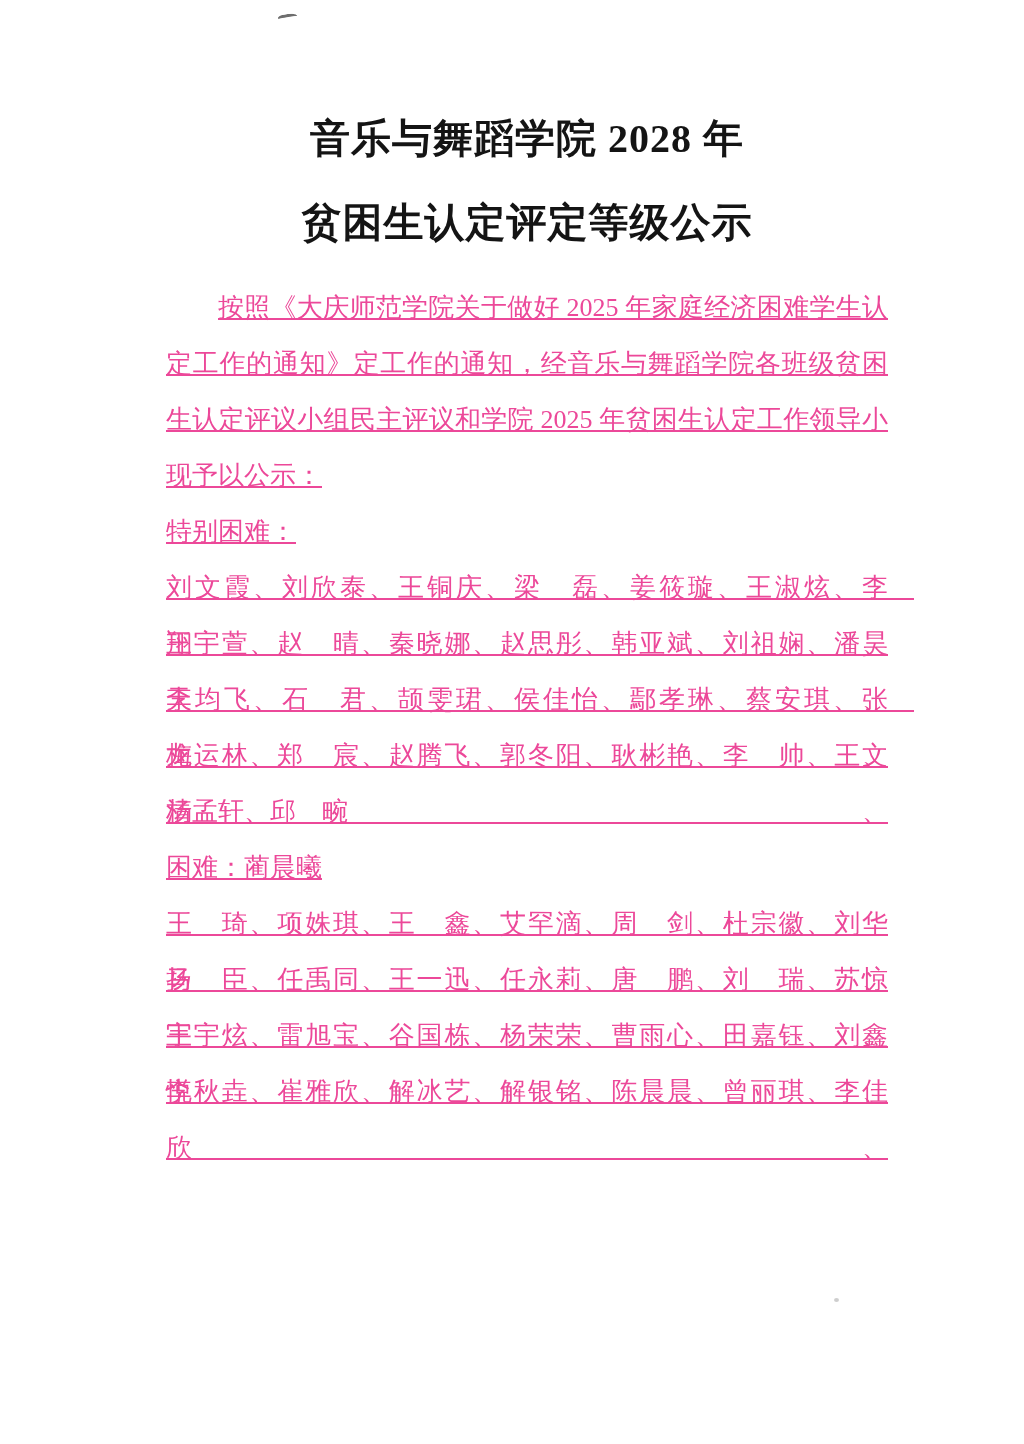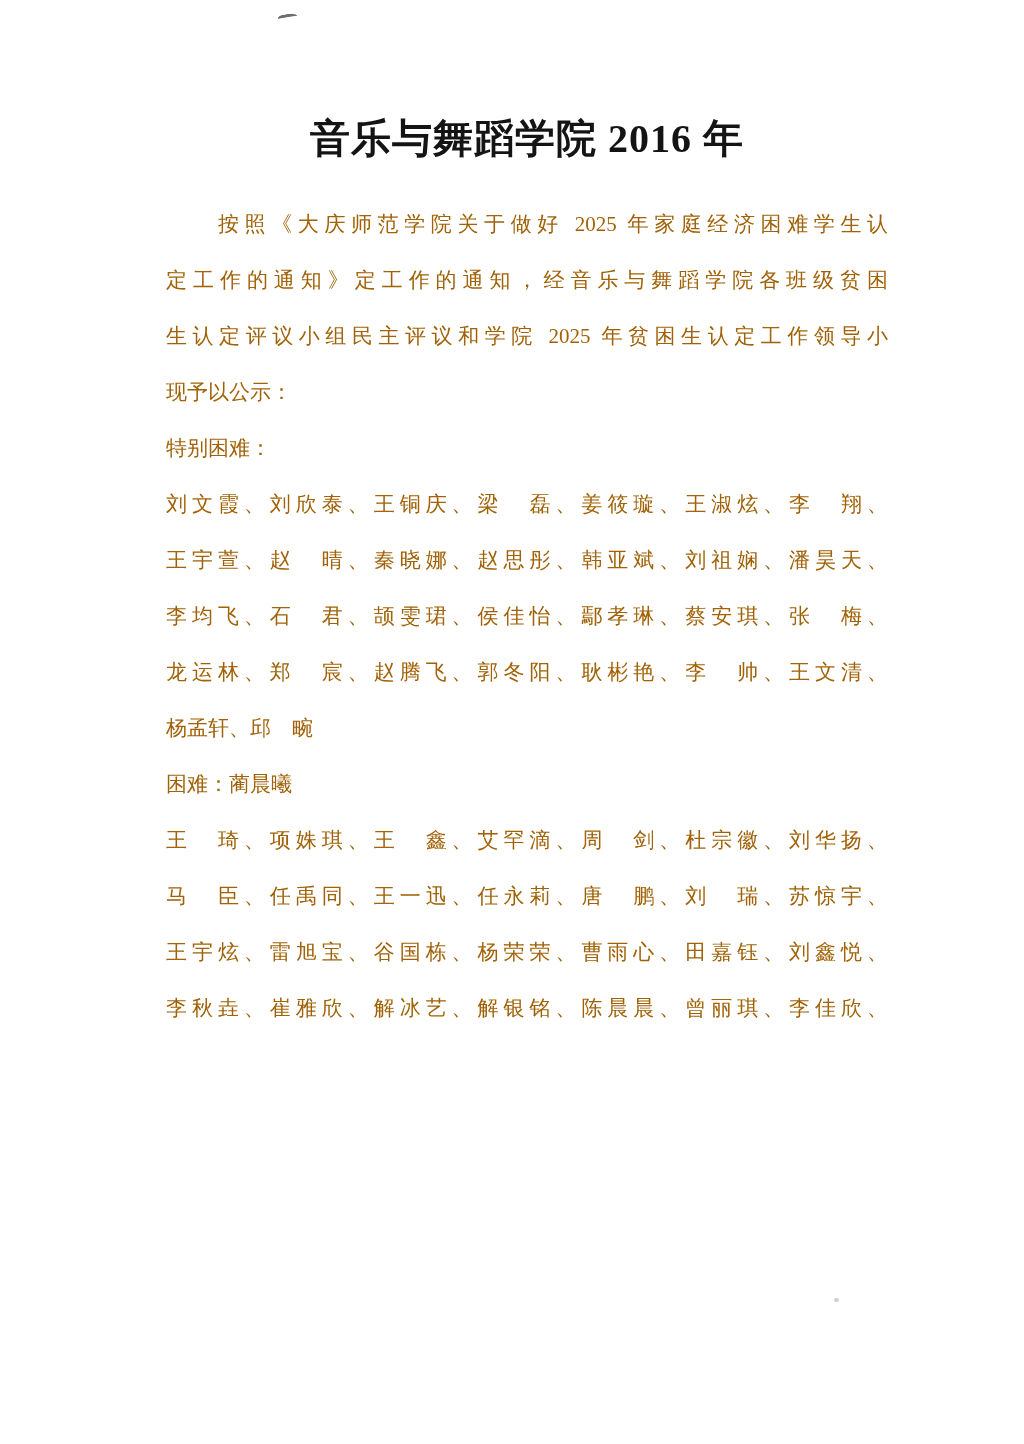--- a/index.html
+++ b/index.html
@@ -62,25 +62,26 @@
 
   .title + .title {
     margin-top: 22px;
   }
 
   .body-block {
     margin-top: 26px;
   }
 
   .tline {
-    font-size: 21px;
+    font-size: 26px;
     line-height: 56px;
     height: 56px;
     white-space: normal;
-    color: #a16207;
+    color: #ec4899;
+    text-decoration: underline;
   }
 
   
   .just {
     text-align: justify;
     text-align-last: justify;
     text-justify: inter-character;
   }
 
   .left {
@@ -94,21 +95,22 @@
 </style>
 </head>
 <body>
 
 <div class="page">
 
   <div class="artifact-top"></div>
 
   <div class="content">
 
-    <div class="title">音乐与舞蹈学院 2016 年</div>
+    <div class="title">音乐与舞蹈学院 2028 年</div>
+    <div class="title">贫困生认定评定等级公示</div>
 
     <div class="body-block">
 
       <div class="tline just indent">按照《大庆师范学院关于做好 2025 年家庭经济困难学生认</div>
       <div class="tline just">定工作的通知》定工作的通知，经音乐与舞蹈学院各班级贫困</div>
       <div class="tline just">生认定评议小组民主评议和学院 2025 年贫困生认定工作领导小</div>
       <div class="tline left">现予以公示：</div>
 
       <div class="tline left">特别困难：</div>
 

